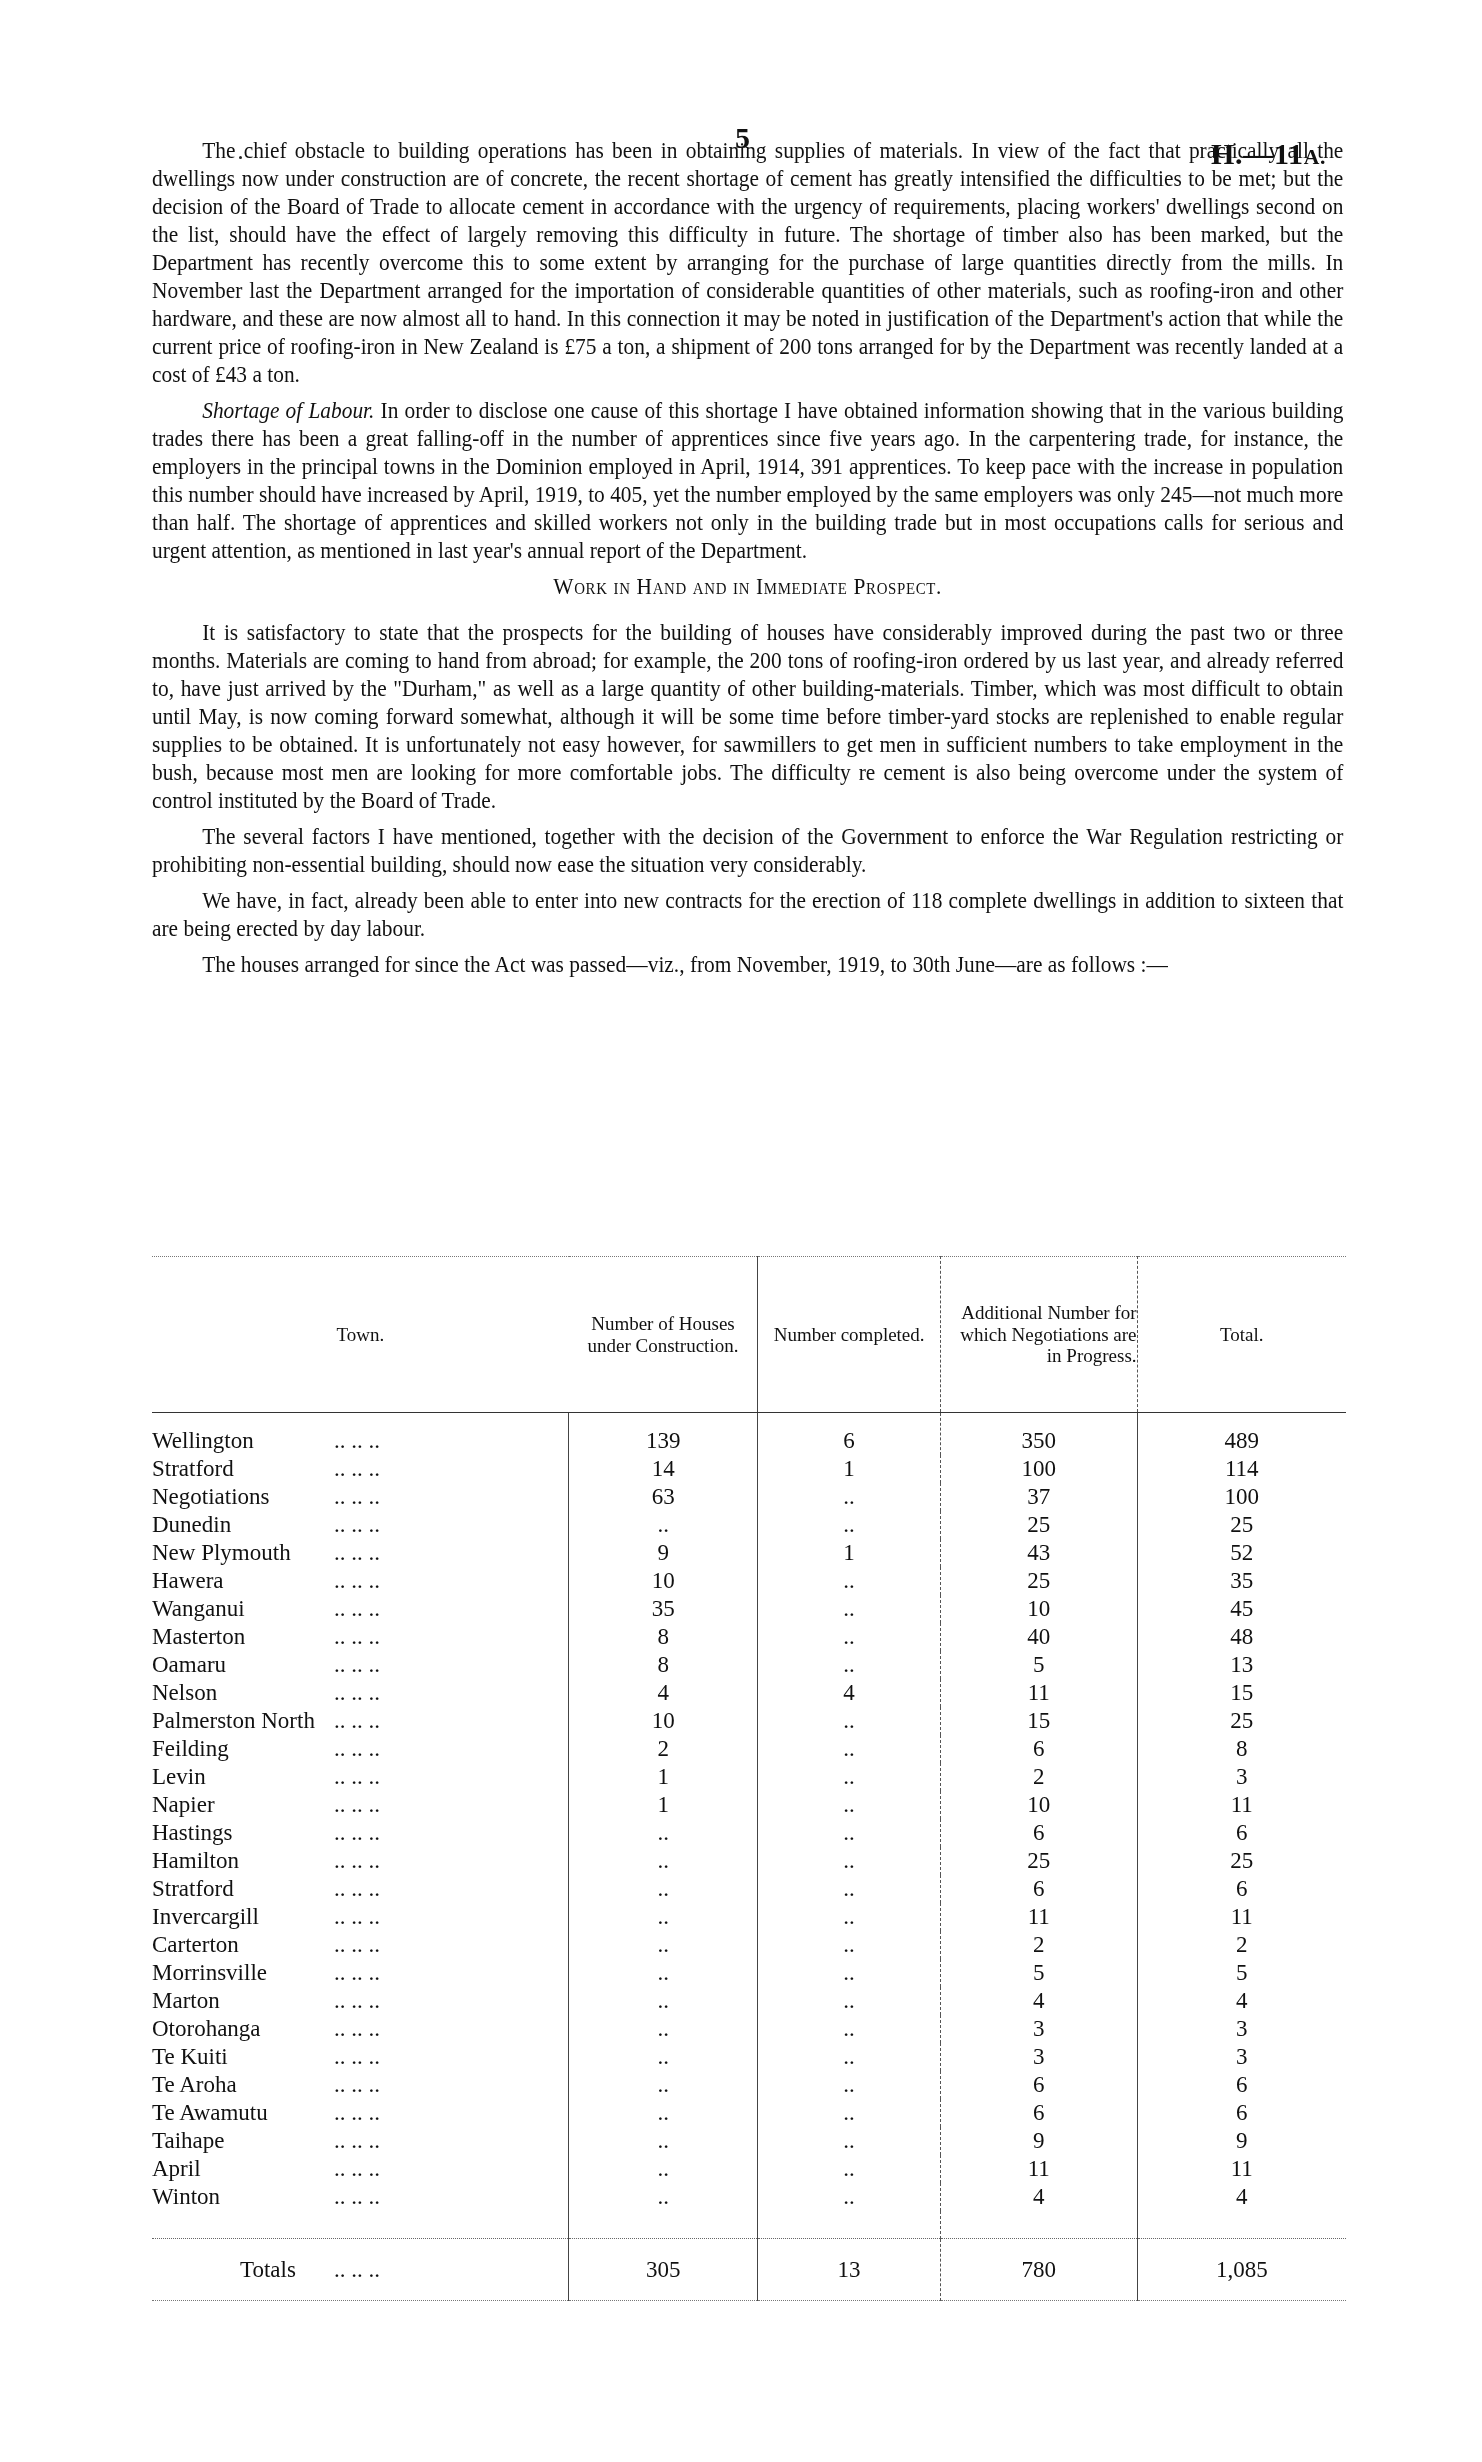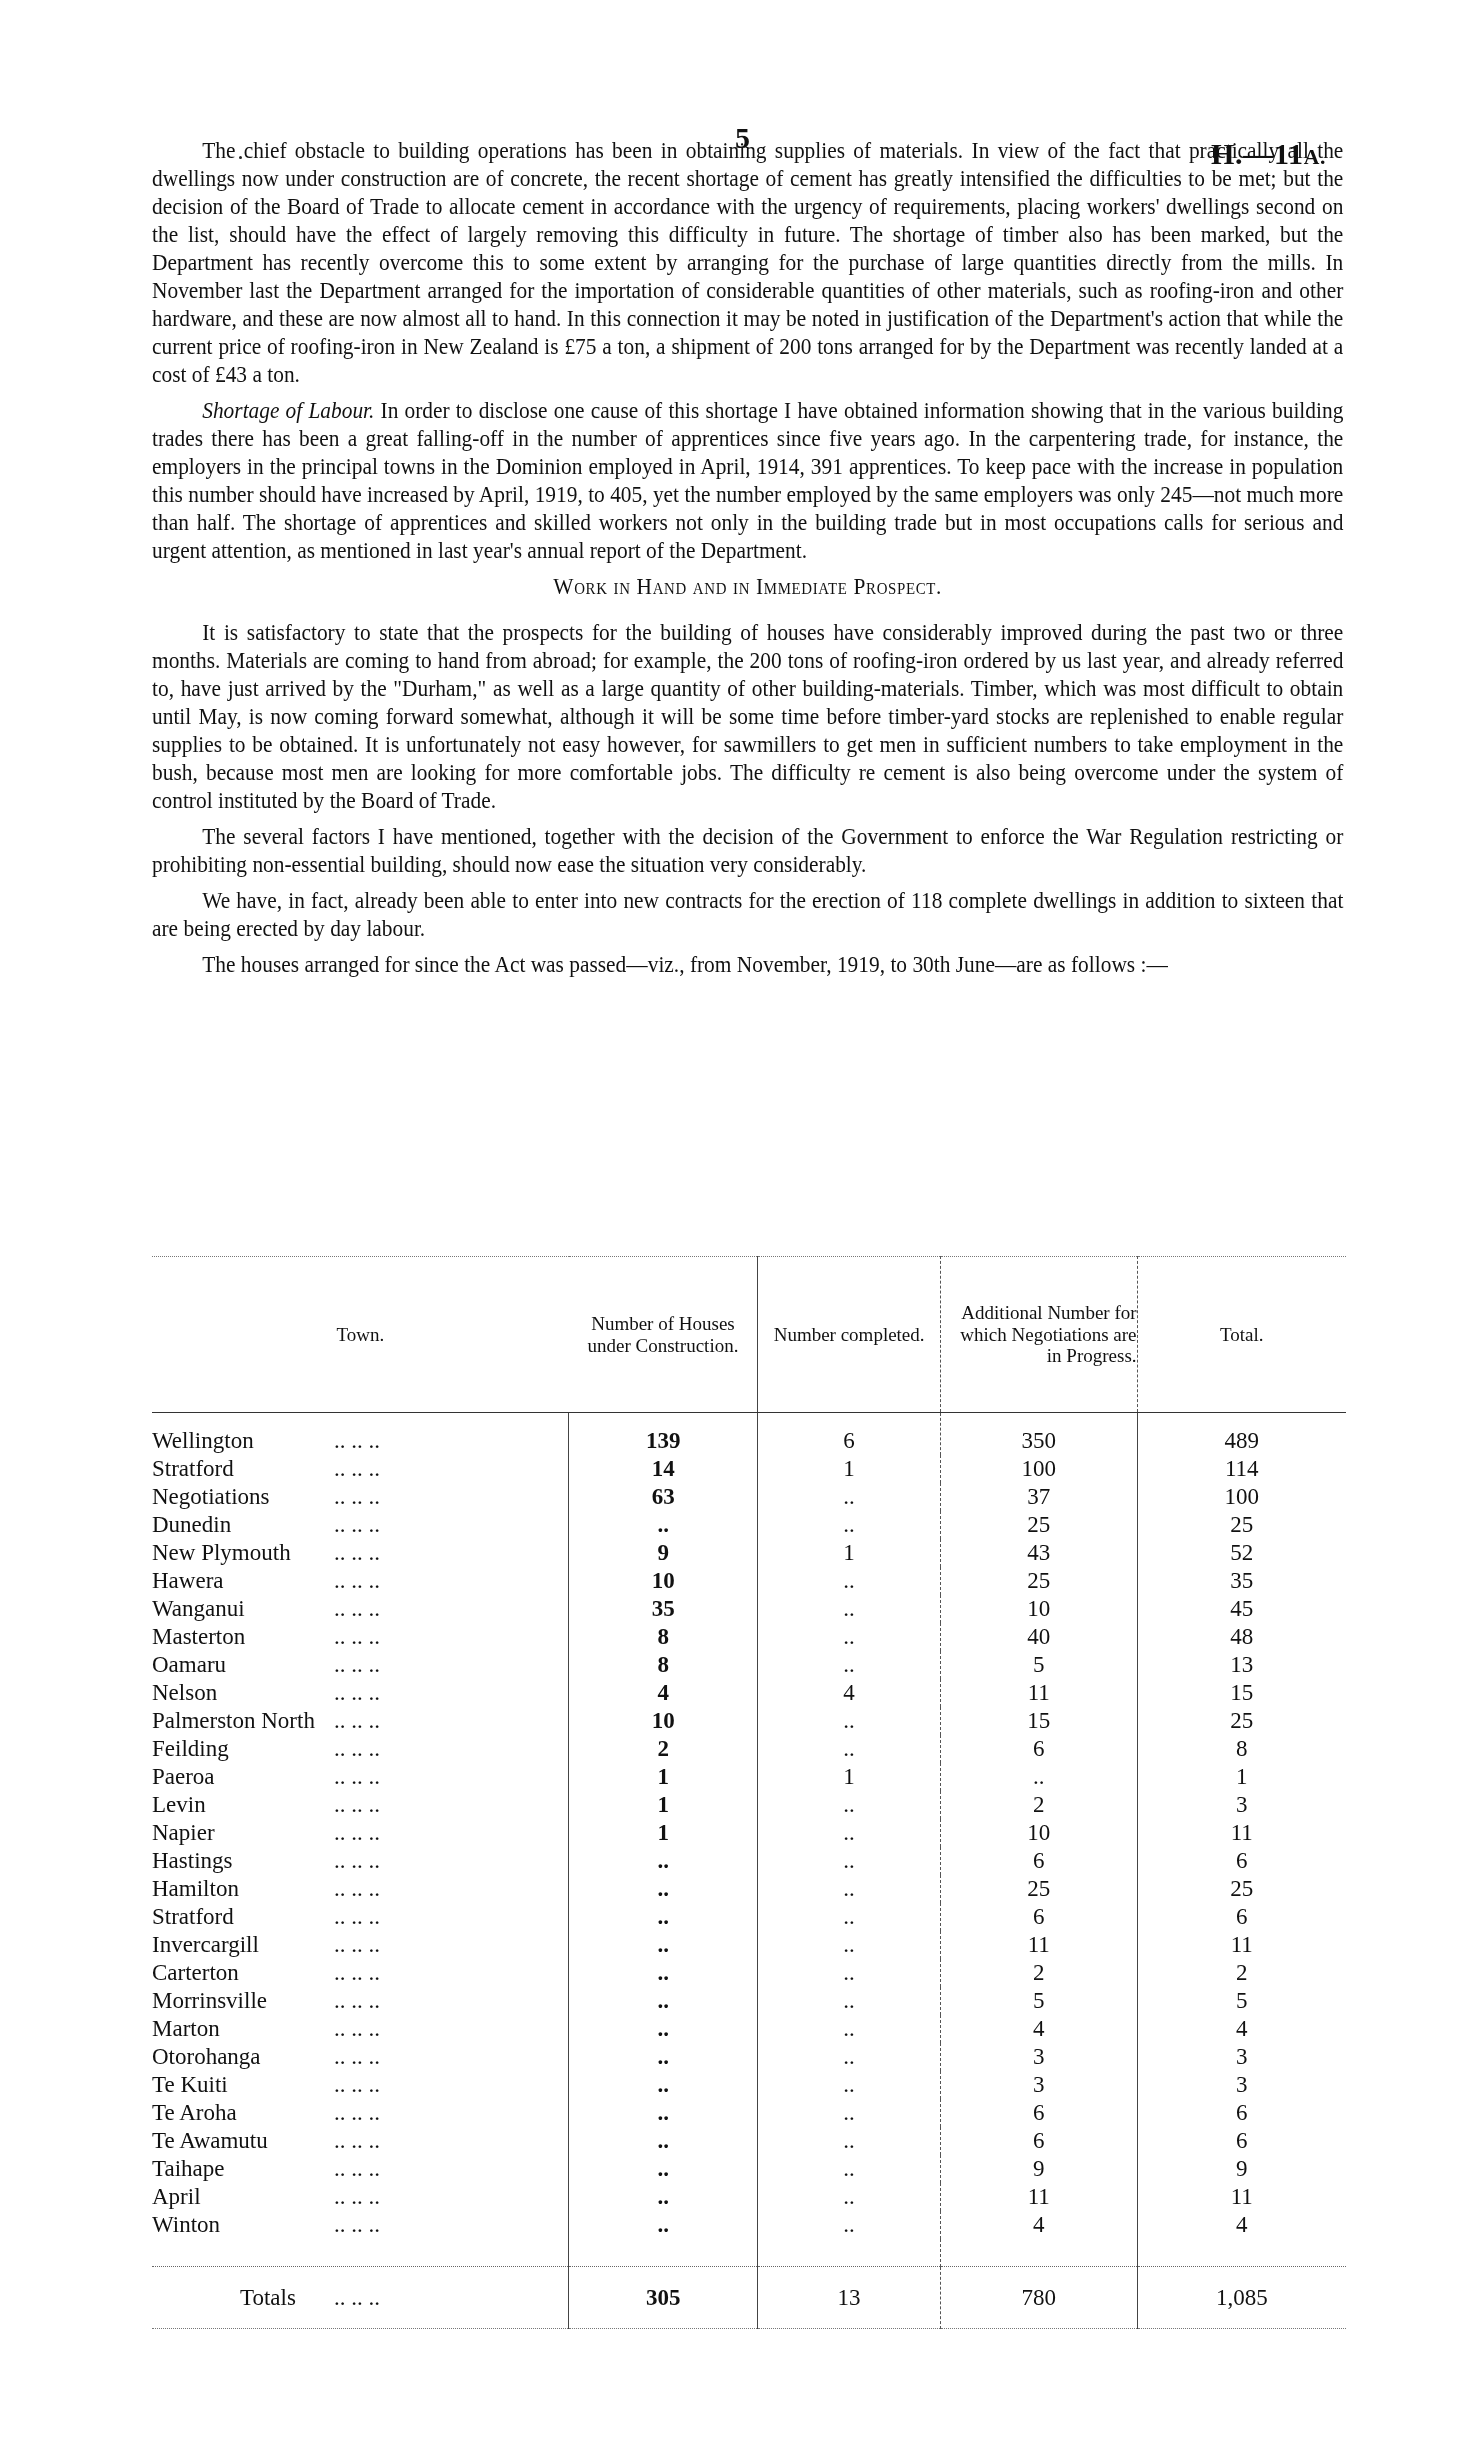--- a/index.html
+++ b/index.html
@@ -27,21 +27,21 @@
   th.col-completed { width: 182px; border-right: 0.7px dashed #555; }
   th.col-negot { width: 196px; border-right: 0.7px dashed #555; text-align: right; }
   th.col-total { width: 209px; }
   tbody td { height: 28px; padding: 0; line-height: 28px; white-space: nowrap; }
   tbody tr:first-child td { padding-top: 13.5px; }
   td.town { position: relative; }
   td.town .name { position: absolute; left: 0; top: 0; }
   td.town .leaders { position: absolute; left: 182px; top: 0; letter-spacing: 0; }
   tbody tr:first-child td.town .name, tbody tr:first-child td.town .leaders { top: 13.5px; }
   td.num { text-align: center; }
-  td.c-const { border-left: 0.7px solid #444; border-right: 0.7px solid #444; font-weight: bold; }
+  td.c-const { border-left: 0.7px solid #444; border-right: 0.7px solid #444; }
   td.c-completed { border-right: 0.7px dashed #555; }
   td.c-negot { border-right: 0.7px solid #444; }
   tr.totals td { height: 61px; border-top: 0.7px dotted #666; border-bottom: 0.7px dotted #777; line-height: 61px; }
   tr.totals td.town .name { left: 88px; top: 0; }
   tr.totals td.town .leaders { left: 182px; top: 0; }
   tr.spacer td { height: 27px; }
 </style>
 </head>
 <body>
 
@@ -188,30 +188,20 @@
             <span class="name">Feilding</span>
             <span class="leaders">..      ..      ..</span>
           </td>
     <td class="num c-const">2</td>
     <td class="num c-completed">..</td>
     <td class="num c-negot">6</td>
     <td class="num">8</td>
   </tr>
         <tr>
     <td class="town">
-            <span class="name">Paeroa</span>
-            <span class="leaders">..      ..      ..</span>
-          </td>
-    <td class="num c-const">1</td>
-    <td class="num c-completed">1</td>
-    <td class="num c-negot">..</td>
-    <td class="num">1</td>
-  </tr>
-        <tr>
-    <td class="town">
             <span class="name">Levin</span>
             <span class="leaders">..      ..      ..</span>
           </td>
     <td class="num c-const">1</td>
     <td class="num c-completed">..</td>
     <td class="num c-negot">2</td>
     <td class="num">3</td>
   </tr>
         <tr>
     <td class="town">

